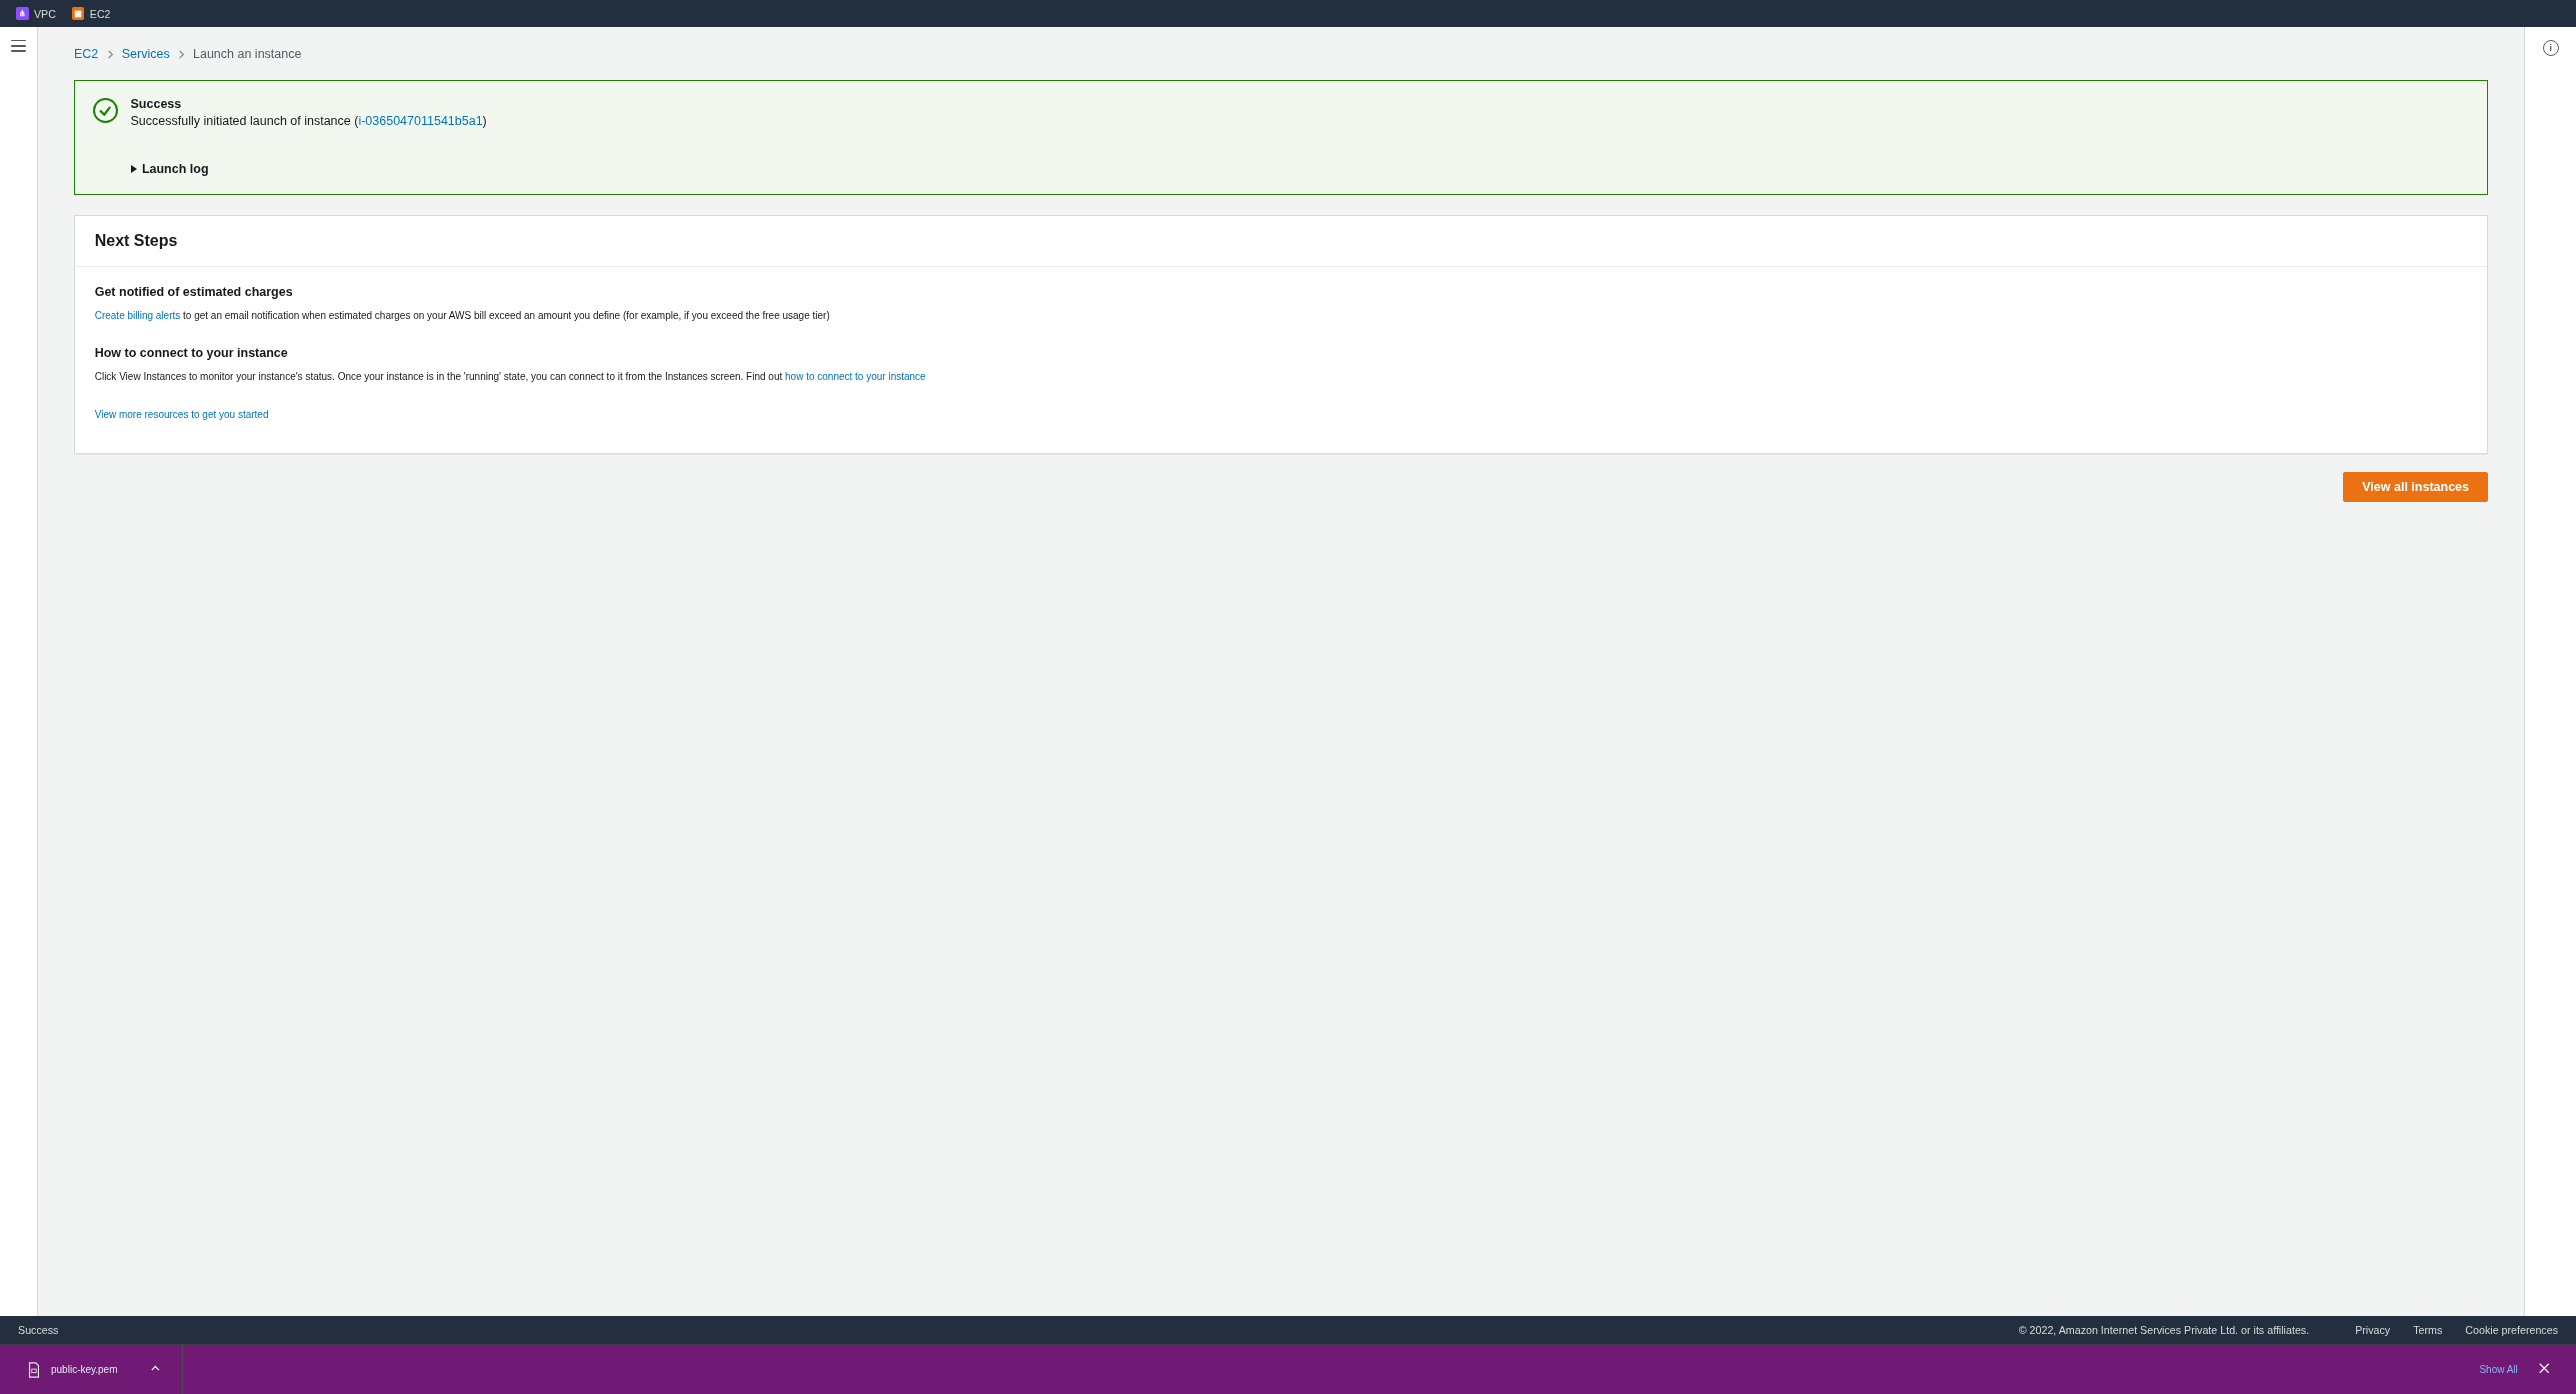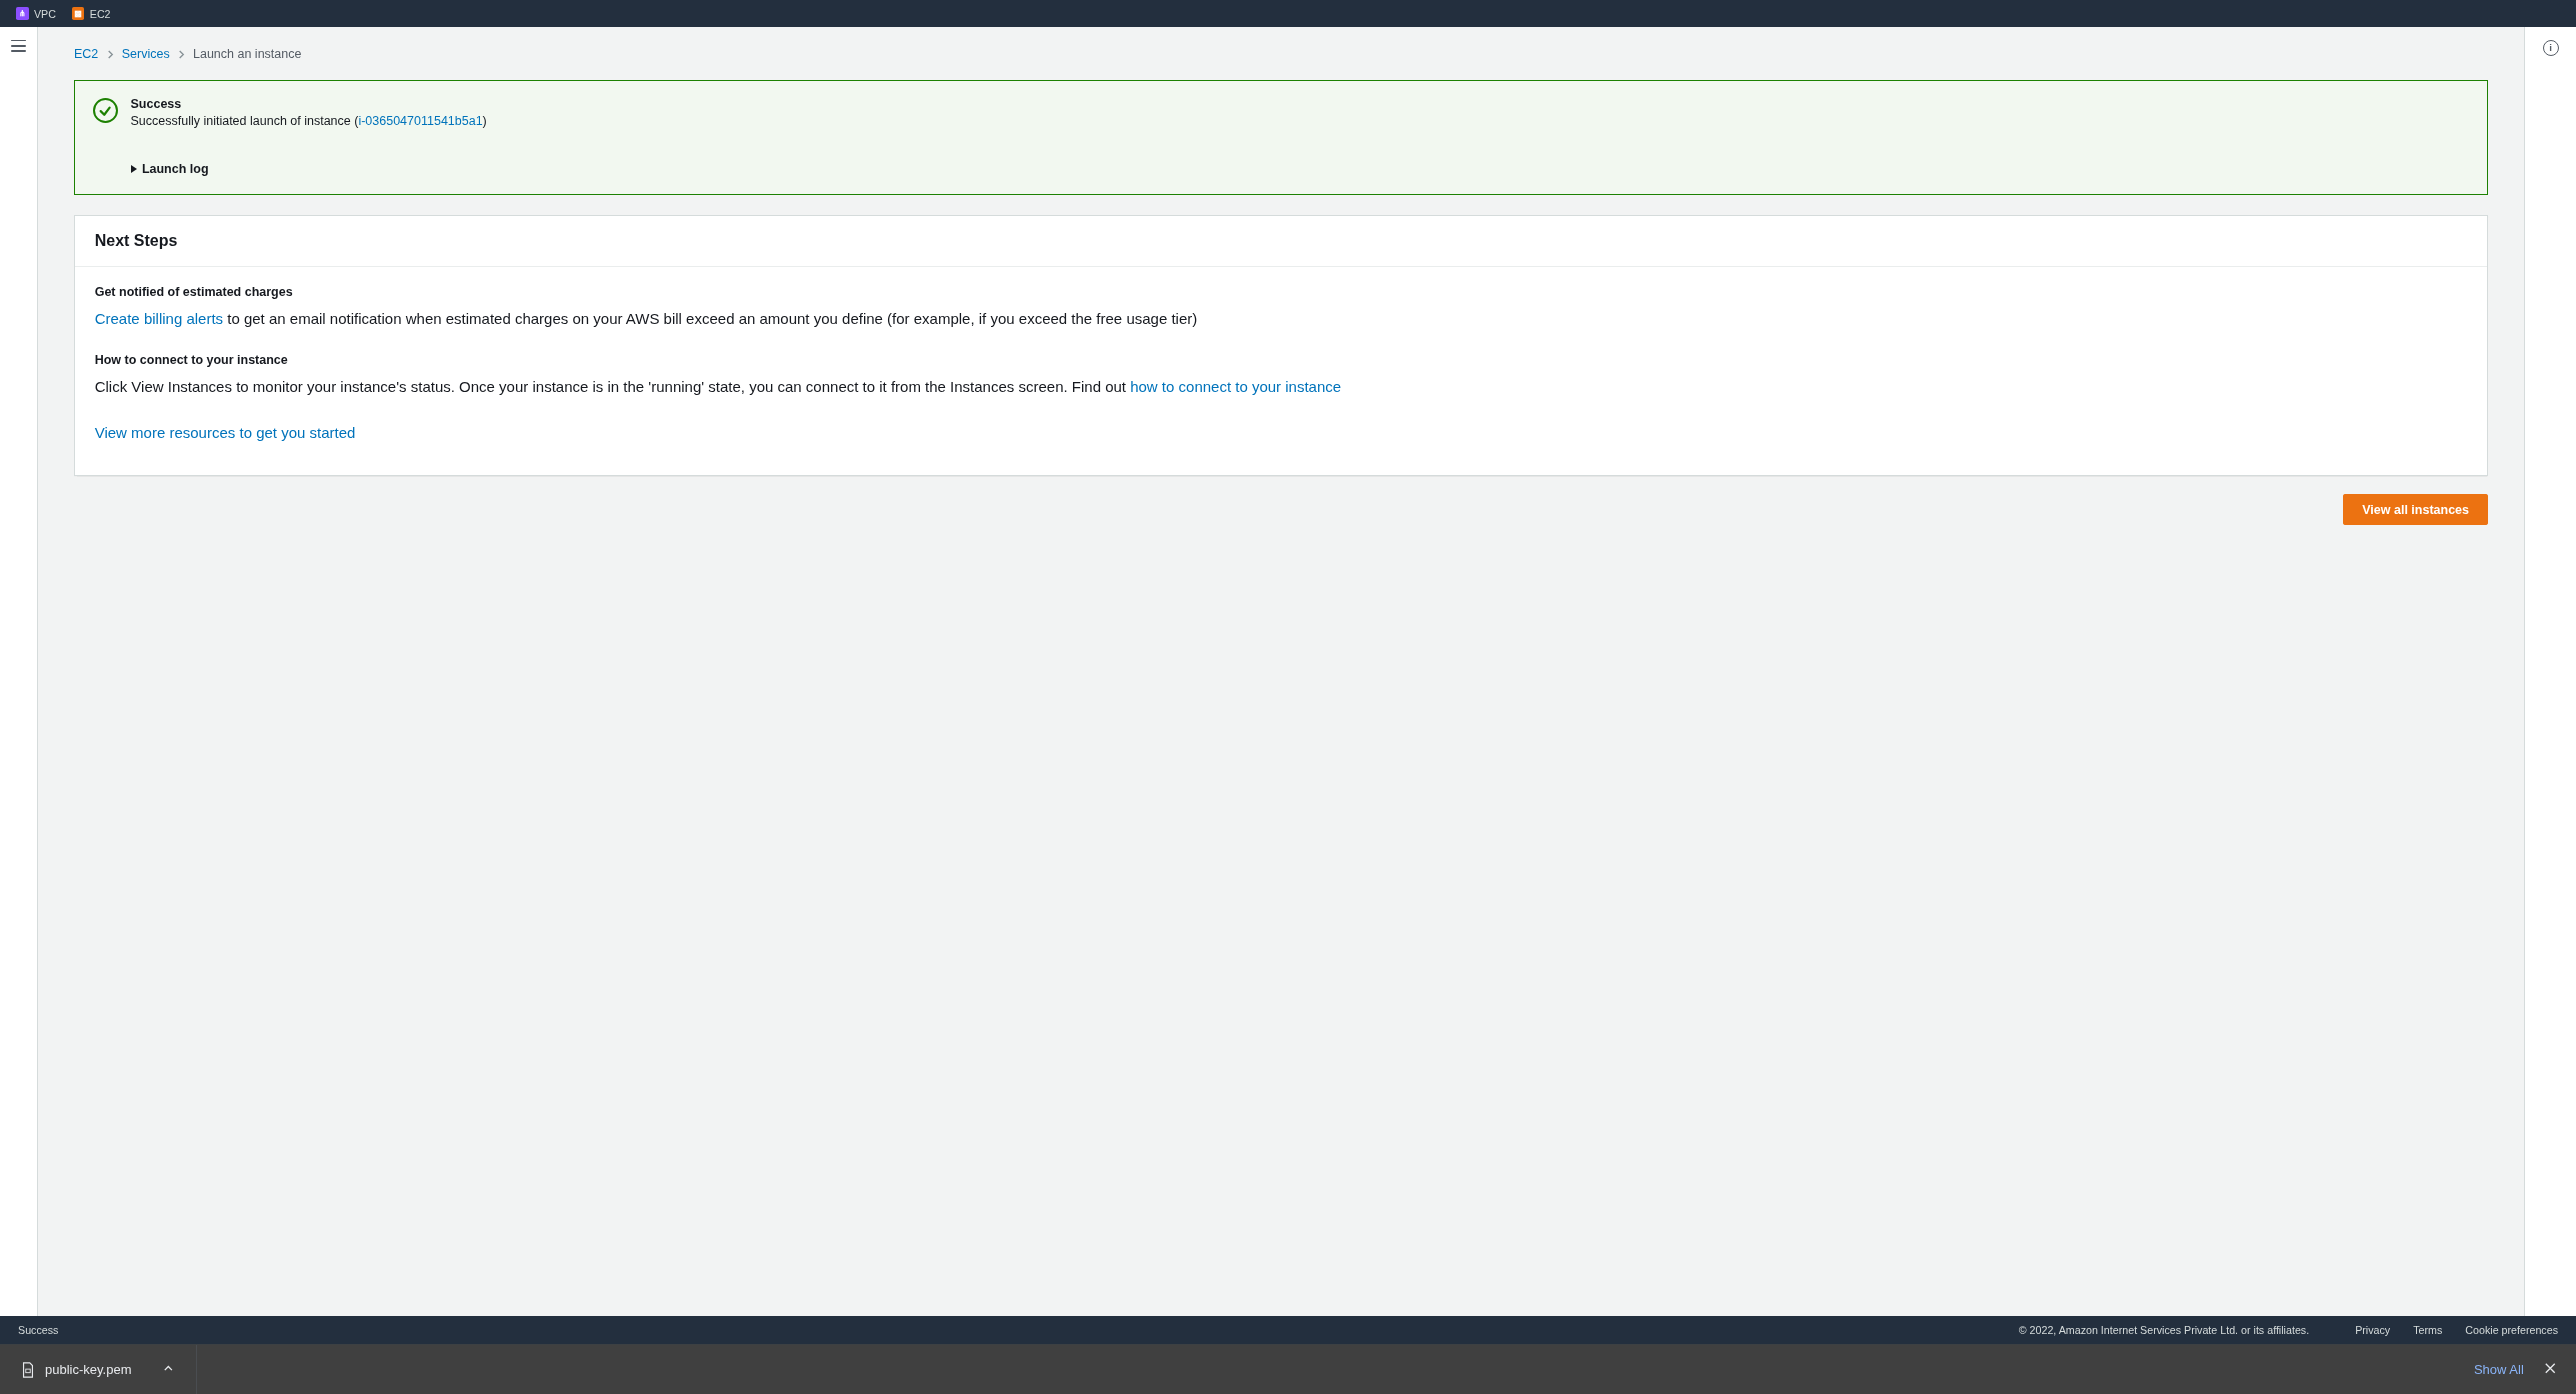--- a/index.html
+++ b/index.html
@@ -129,21 +129,21 @@
     box-shadow: 0 0.9px 0.9px rgba(0,0,0,0.05);
     margin-bottom: 18px;
   }
   .panel-header {
     padding: 16px 19.7px;
     border-bottom:0.9px solid #eaeded;
   }
   .panel-header h2 { font-size:16px; font-weight:700; }
   .panel-body { padding: 18px 19.7px 23px 19.7px; }
   .panel-body h3 { font-size:12.5px; font-weight:700; margin-bottom:9px; margin-top:0; }
-  .panel-body p { font-size:15px; line-height:1.5; margin-bottom: 0; color:#16191f; }
+  .panel-body p { font-size:10px; line-height:1.5; margin-bottom: 0; color:#16191f; }
   .panel-body a { color:#0073bb; text-decoration:none; }
   .section { margin-bottom: 23px; }
   .section:last-child { margin-bottom:8px; }
   .section p + p { margin-top:12.5px;margin-left:10px; }
 
   .btn-row { display:flex; justify-content:flex-end; }
   .btn-primary {
     background:#ec7211;
     border:0.9px solid #ec7211;
     color:#fff;
@@ -164,25 +164,25 @@
     font-size:10.7px;
   }
   .footer .left { flex:1; }
   .footer a { color:#d5dbdb; text-decoration:none; cursor:pointer; }
   .footer .links { display:flex; gap:23px; align-items:center; }
   .footer .copy { margin-right:23px; }
 
   
   .dlbar {
     height:50px;
-    background:#404040;
+    background:#701a75;
     color:#e8eaed;
     display:flex; align-items:center;
-    padding: 0 20px;
-    font-size:13px;
+    padding: 0 26px;
+    font-size:10px;
     border-top:0.9px solid #3c4043;
   }
   .dl-item {
     display:flex; align-items:center; gap:9px;
     background: transparent;
     border-right:0.9px solid #4a4d51;
     padding-right:21.5px;
     height:100%;
   }
   .file-icon {

